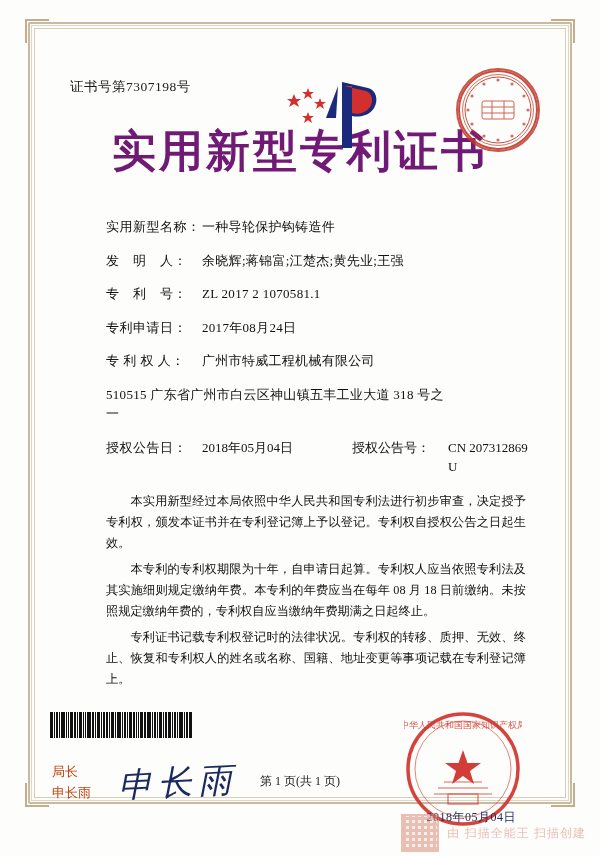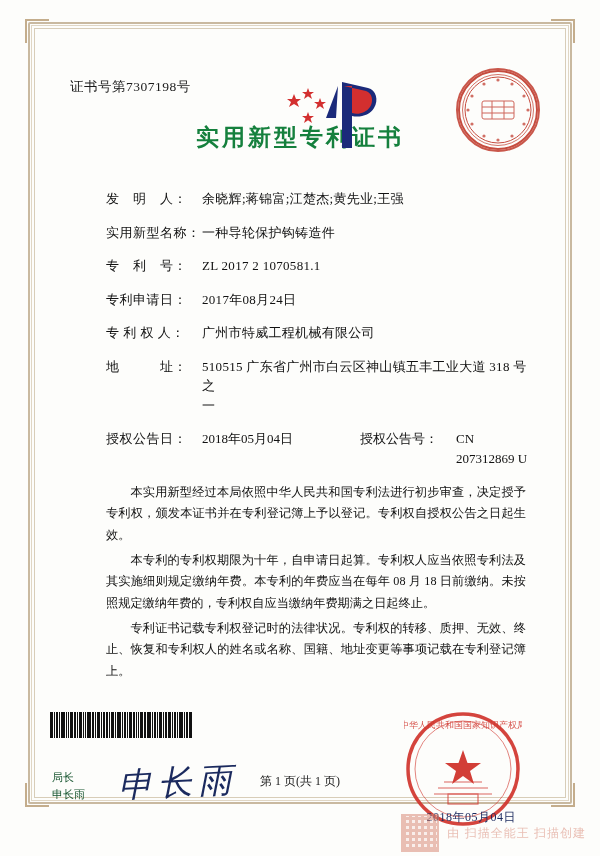--- a/index.html
+++ b/index.html
@@ -109,23 +109,23 @@
     color: #c0392b;
     font-family: "Liberation Serif", serif;
     font-size: 8px;
     opacity: .9;
   }
 
   .title {
     text-align: center;
     font-family: "Liberation Serif", serif;
     font-weight: bold;
-    font-size: 23px;
+    font-size: 44px;
     letter-spacing: 3px;
-    color: #15803d;
+    color: #701a75;
     margin-top: 26px;
   }
 
   .fields {
     margin-top: 36px;
     padding-left: 58px;
     padding-right: 20px;
   }
   .field {
     display: flex;
@@ -145,21 +145,20 @@
     letter-spacing: 0.3px;
   }
   .field .val2 {
     display: block;
   }
   .field.inline-two {
     justify-content: flex-start;
   }
   .field .lbl2 {
     flex: 0 0 96px;
-    margin-left: 8px;
   }
 
   .paras {
     padding-left: 58px;
     padding-right: 26px;
     font-family: "Liberation Serif", serif;
     font-size: 12.2px;
     line-height: 1.75;
     color: #111;
     text-align: justify;
@@ -183,22 +182,22 @@
   .barcode i {
     display: block;
     background: #111;
   }
 
   .signature-block {
     position: absolute;
     left: 52px;
     bottom: 52px;
     font-family: "Liberation Serif", serif;
-    font-size: 11px;
-    color: #14532d;
+    font-size: 13px;
+    color: #c2410c;
     line-height: 1.6;
     margin-top: 16px;
   }
   .hand-sign {
     position: absolute;
     left: 118px;
     bottom: 50px;
     font-family: "Liberation Serif", serif;
     font-size: 34px;
     font-style: italic;
@@ -325,46 +324,45 @@
           </g>
         </svg>
       </div>
     </div>
 
     <div class="title">实用新型专利证书</div>
 
     <div class="fields">
 
       <div class="field">
+        <span class="lbl">实用新型名称：</span>
+        <span class="val">一种导轮保护钩铸造件</span>
+      </div>
+
+      <div class="field">
         <span class="lbl">发　明　人：</span>
         <span class="val">余晓辉;蒋锦富;江楚杰;黄先业;王强</span>
       </div>
 
       <div class="field">
-        <span class="lbl">实用新型名称：</span>
-        <span class="val">一种导轮保护钩铸造件</span>
-      </div>
-
-      <div class="field">
         <span class="lbl">专　利　号：</span>
         <span class="val">ZL 2017 2 1070581.1</span>
       </div>
 
       <div class="field">
         <span class="lbl">专利申请日：</span>
         <span class="val">2017年08月24日</span>
       </div>
 
       <div class="field">
         <span class="lbl">专 利 权 人：</span>
         <span class="val">广州市特威工程机械有限公司</span>
       </div>
 
       <div class="field">
-        <span class="lbl">地　　　址：</span>
         <span class="val">
           <span>510515  广东省广州市白云区神山镇五丰工业大道 318 号之</span>
           <span class="val2">一</span>
         </span>
       </div>
 
       <div class="field inline-two">
         <span class="lbl">授权公告日：</span>
         <span style="flex:0 0 150px">2018年05月04日</span>
         <span class="lbl2">授权公告号：</span>

